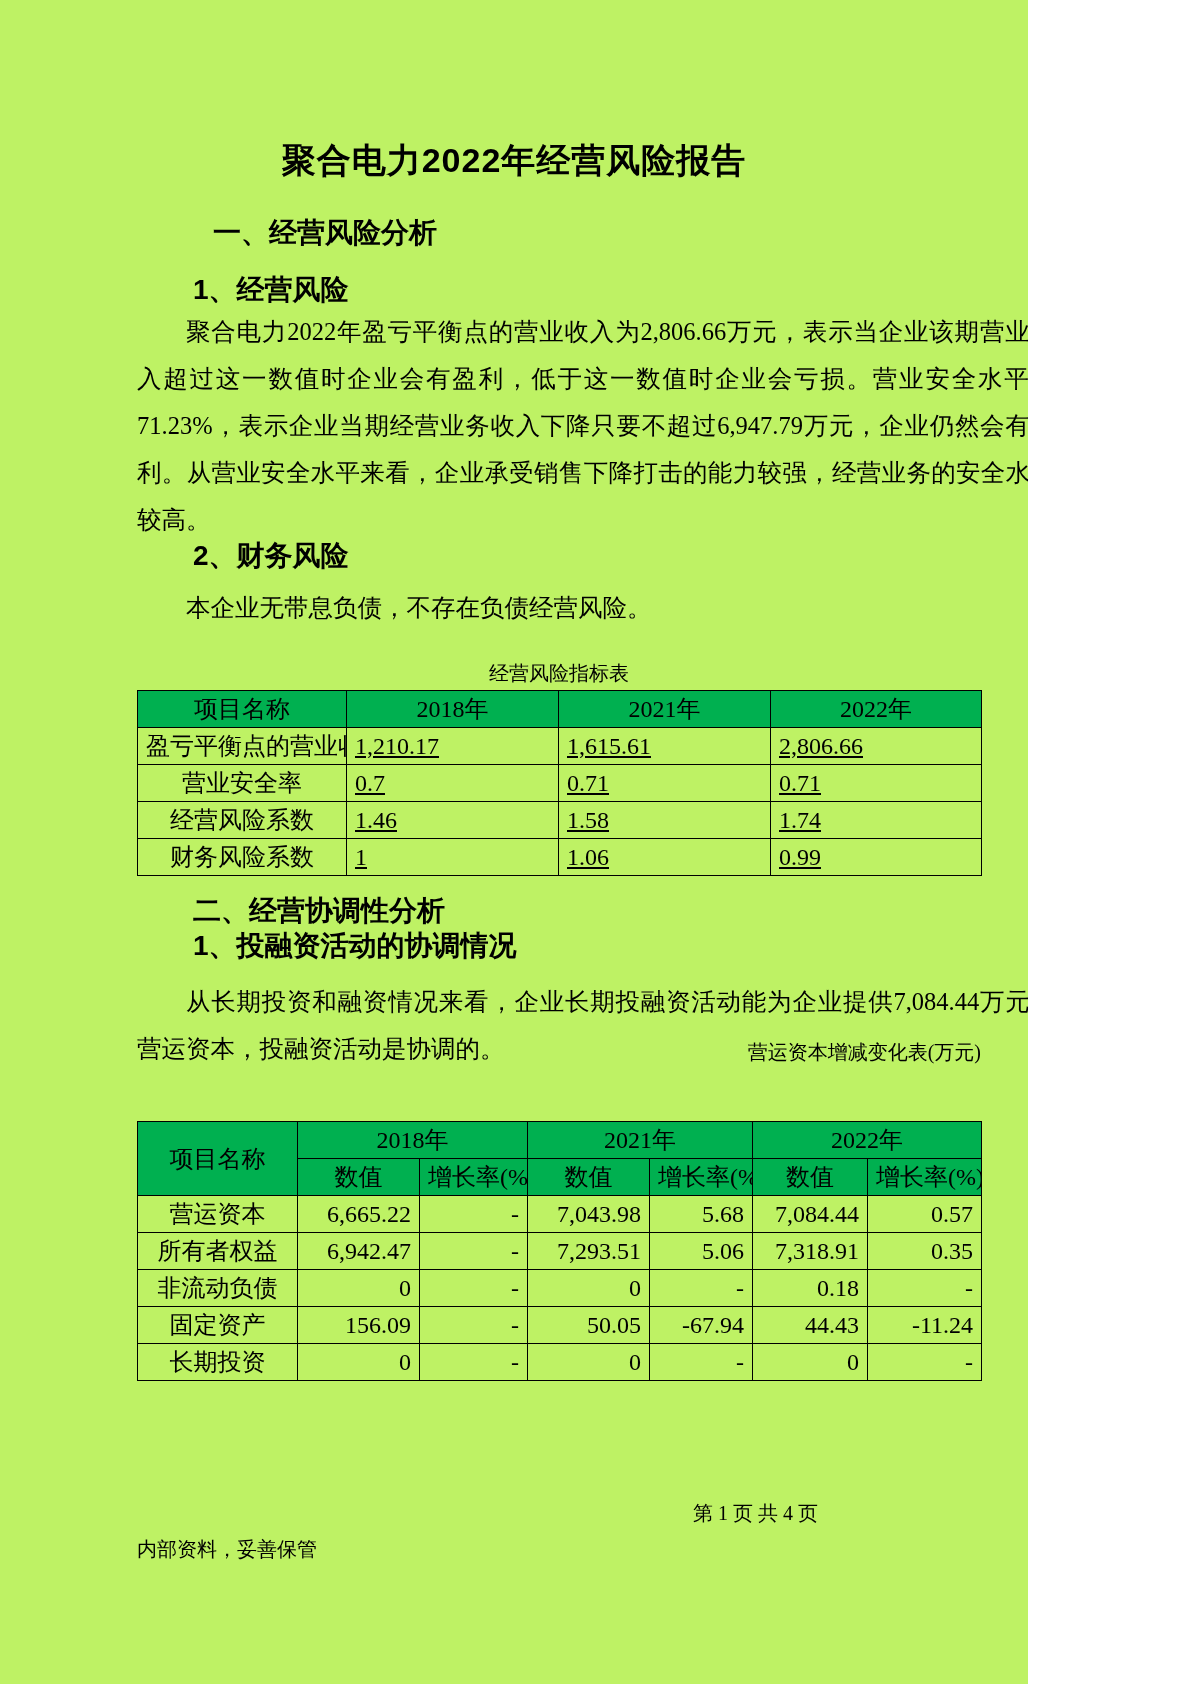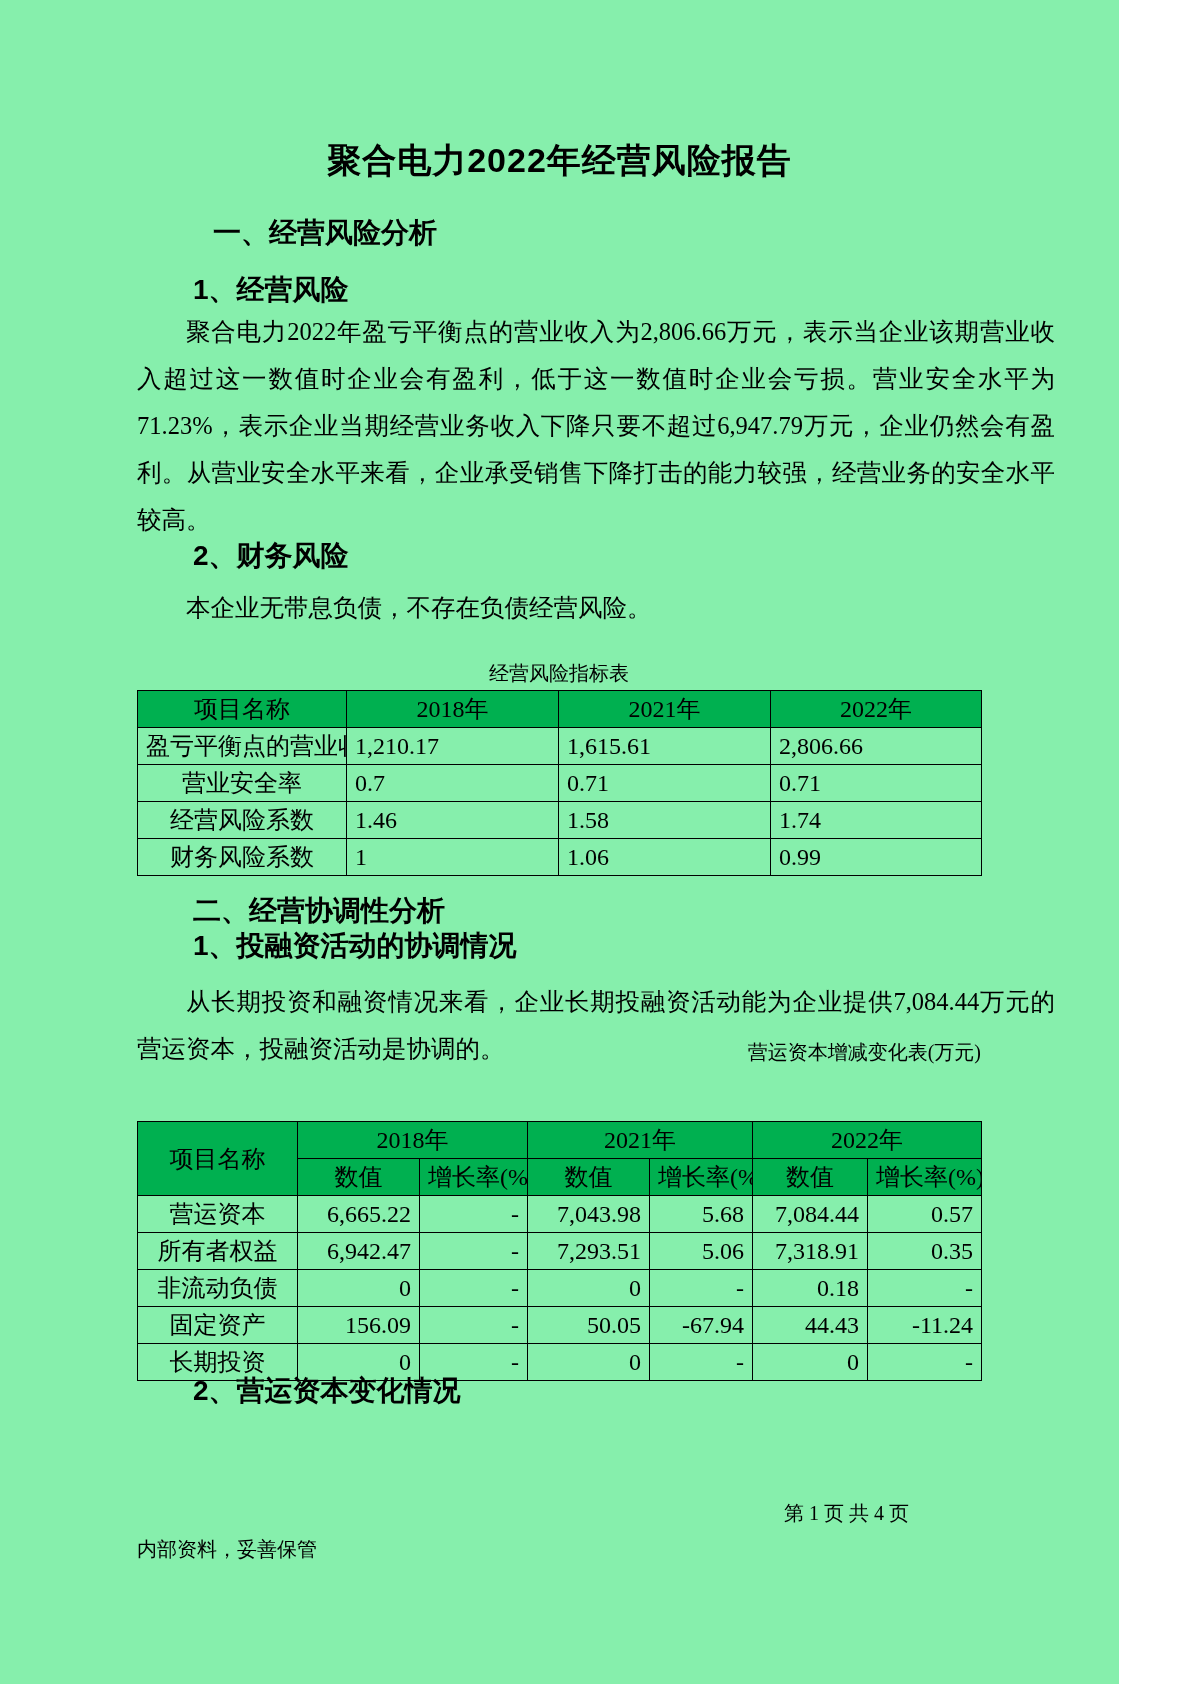--- a/index.html
+++ b/index.html
@@ -1,21 +1,21 @@
 <!DOCTYPE html>
 <html><head>
 <meta charset="utf-8">
 <style>
   * { margin: 0; padding: 0; box-sizing: border-box; }
   html, body { background: #ffffff; }
   .page {
     position: relative;
-    width: 1119px;
+    width: 1028px;
     height: 1684px;
-    background: #86efac;
+    background: #bef264;
     color: #000000;
     font-family: "Liberation Serif", serif;
     overflow: hidden;
   }
   .doc-title {
     position: absolute;
     top: 138px; left: 0;
     width: 100%;
     text-align: center;
     font-family: "Liberation Sans", sans-serif;
@@ -66,21 +66,21 @@
     font-weight: normal;
     height: 31px;
     overflow: hidden;
     white-space: nowrap;
   }
   table.rpt .green {
     background: #00B050;
     text-align: center;
   }
   table.rpt .name-cell { text-align: center; }
-  table.rpt .val-cell  { text-align: left; }
+  table.rpt .val-cell  { text-align: left; text-decoration: underline; }
   table.rpt .num-cell  { text-align: right; }
   .footer-left {
     position: absolute;
     left: 137px;
     top: 1498px;
     font-family: "Liberation Sans", sans-serif;
     font-size: 20px;
     margin-top: 38px;
   }
   .footer-right {
@@ -224,18 +224,17 @@
         <td class="num-cell">0</td>
         <td class="num-cell">-</td>
         <td class="num-cell">0</td>
         <td class="num-cell">-</td>
         <td class="num-cell">0</td>
         <td class="num-cell">-</td>
       </tr>
     </tbody>
   </table>
 
-  <div class="h-sub" style="top:1372px;">2、营运资本变化情况</div>
 
   <div class="footer-left">内部资料，妥善保管</div>
   <div class="footer-right">第 1 页  共 4 页</div>
 
 </div>
 
 </body></html>

